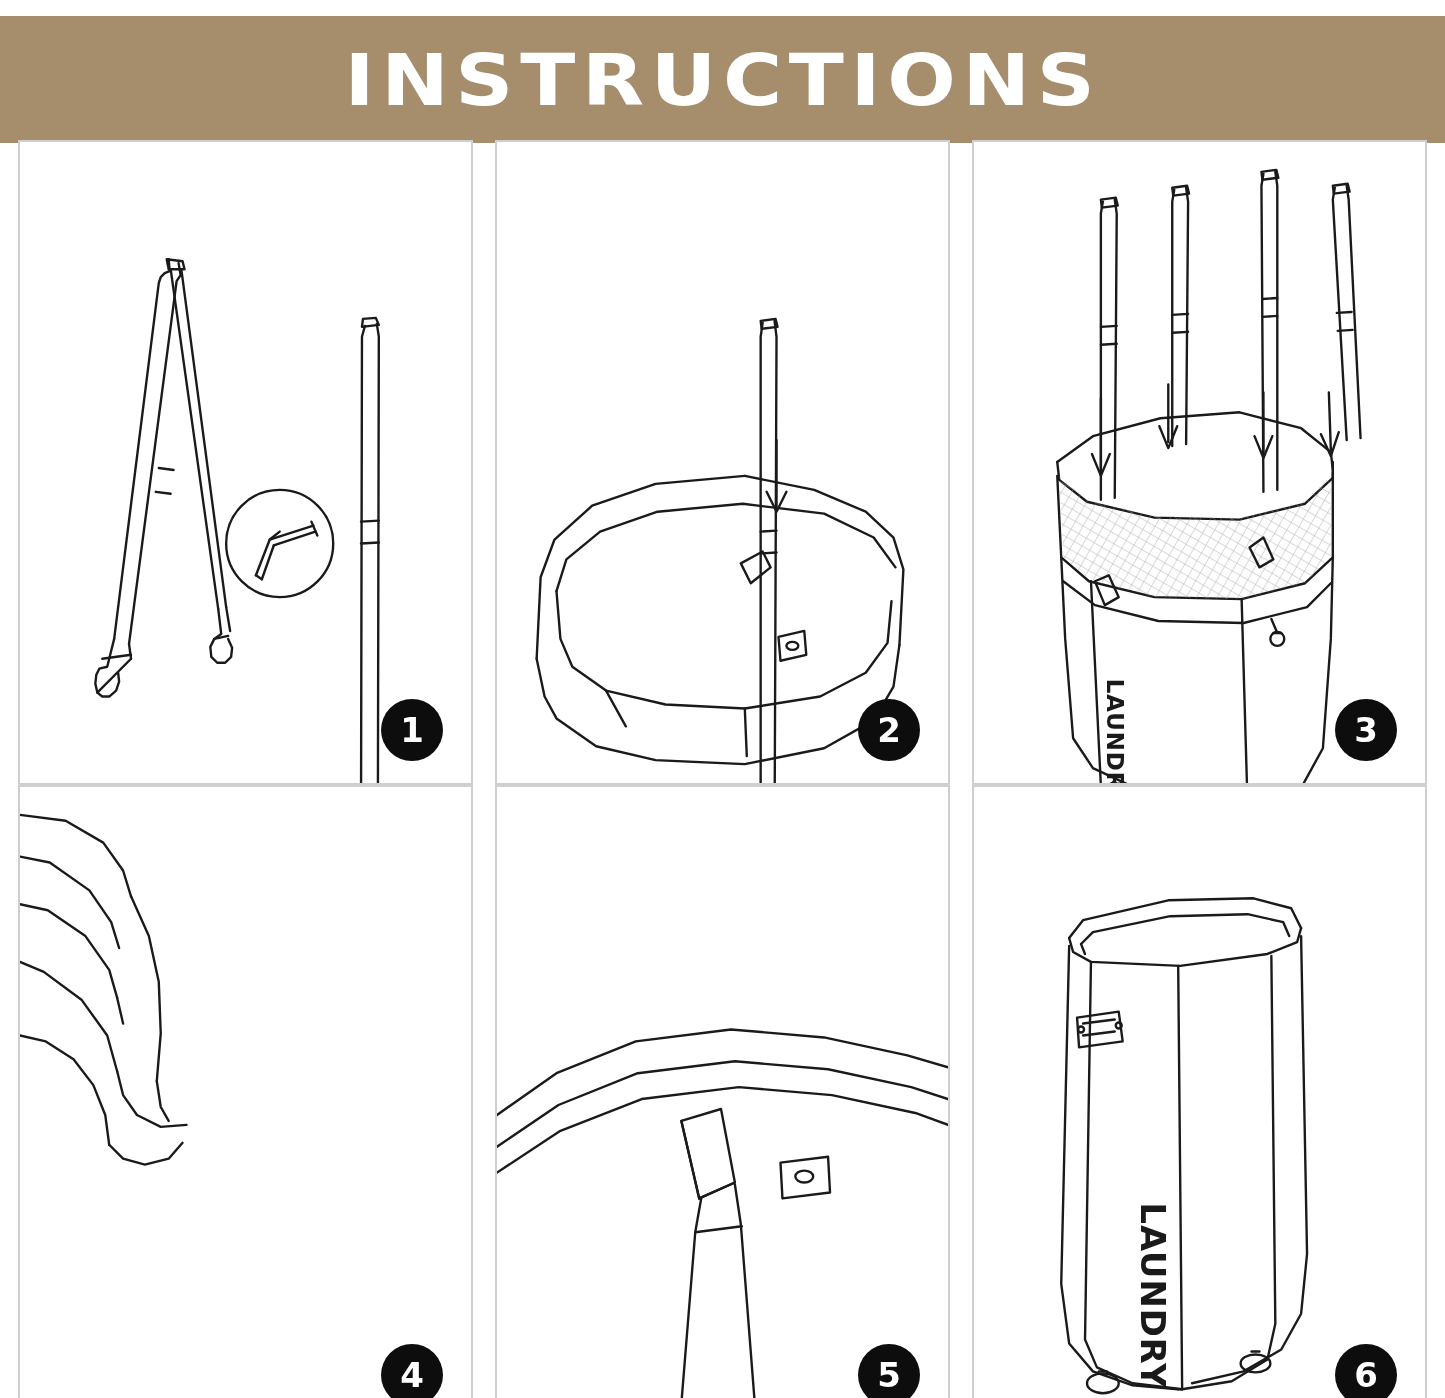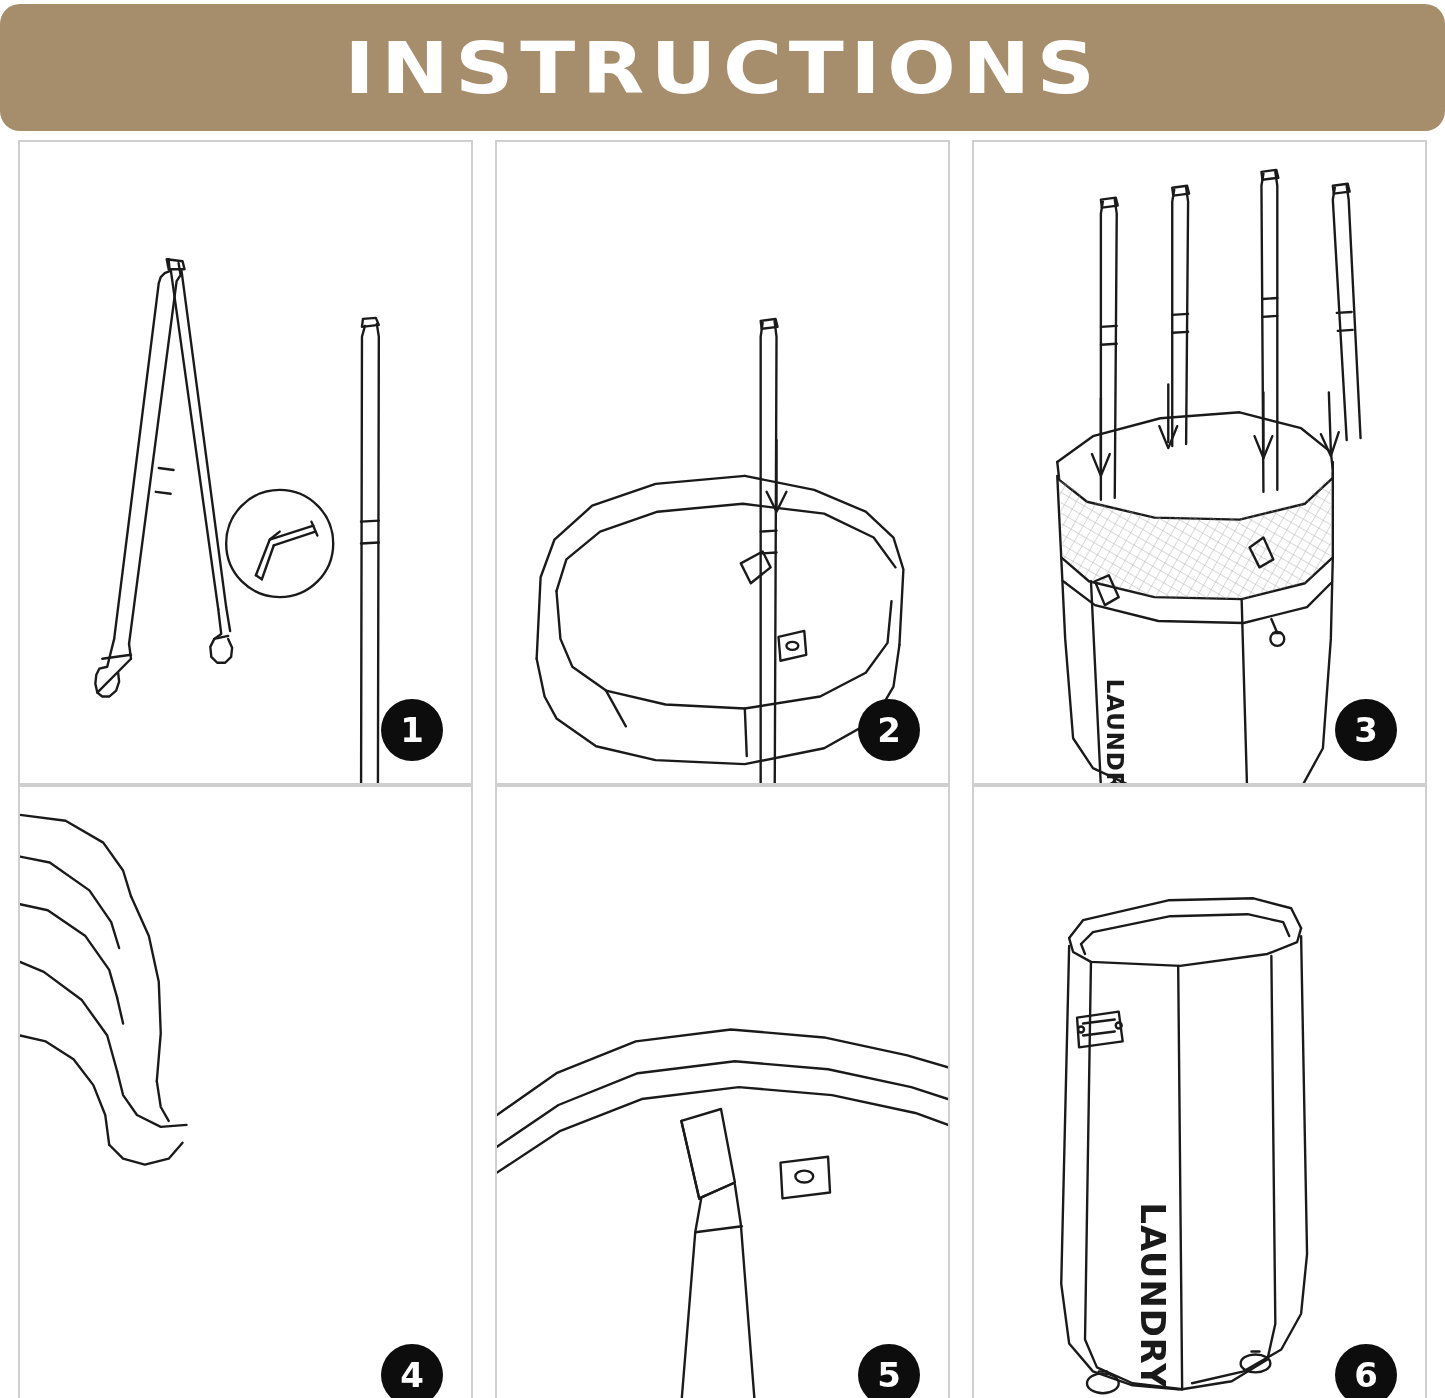--- a/index.html
+++ b/index.html
@@ -17,28 +17,27 @@
   .page {
     width: 1445px;
     height: 1398px;
     position: relative;
     background: #ffffff;
   }
   
   .header {
     position: absolute;
     left: 0;
-    top: 4px;
+    top: 16px;
     width: 1445px;
     height: 127px;
     background: #a68e6d;
     display: flex;
     align-items: center;
     justify-content: center;
-    border-radius: 20px;
   }
   .header-title {
     color: #ffffff;
     font-family: "DejaVu Sans", sans-serif;
     font-weight: bold;
     font-size: 72px;
     letter-spacing: 6px;
     line-height: 1;
     text-align: center;
     transform: scaleX(1.12);

